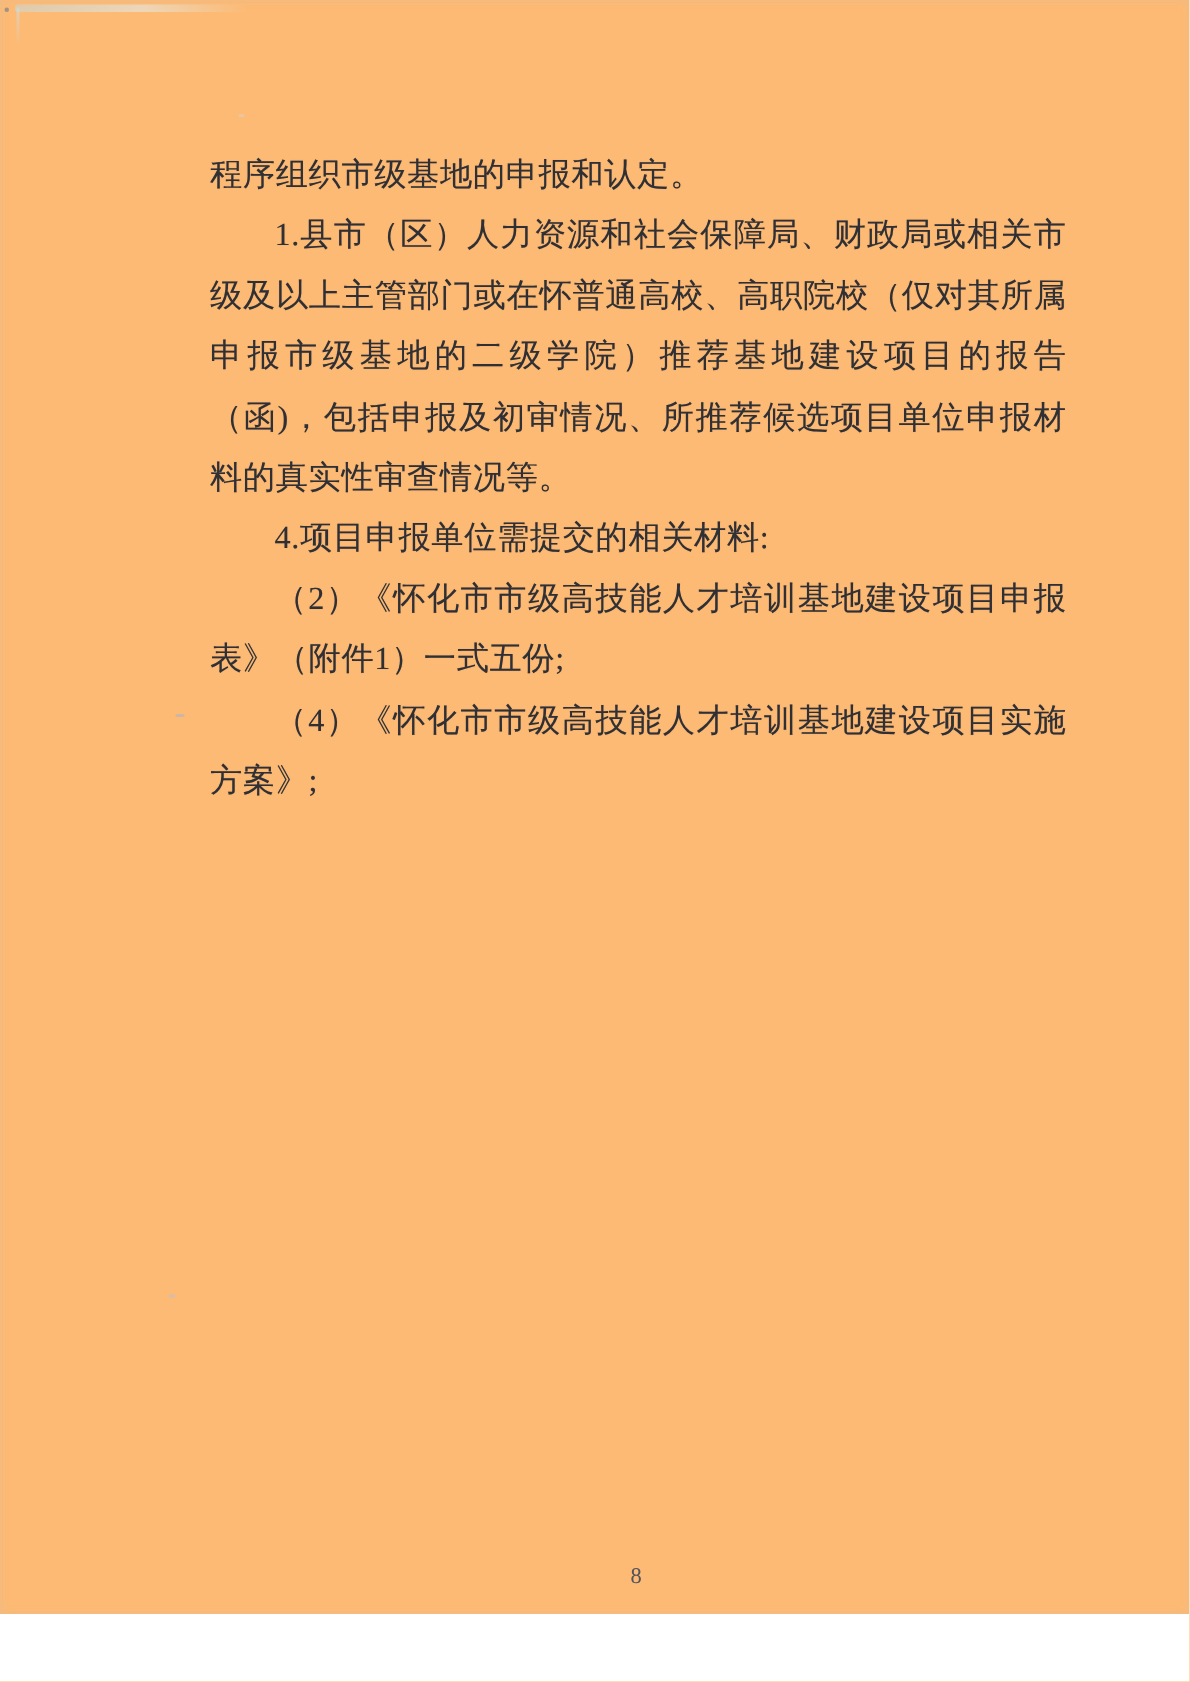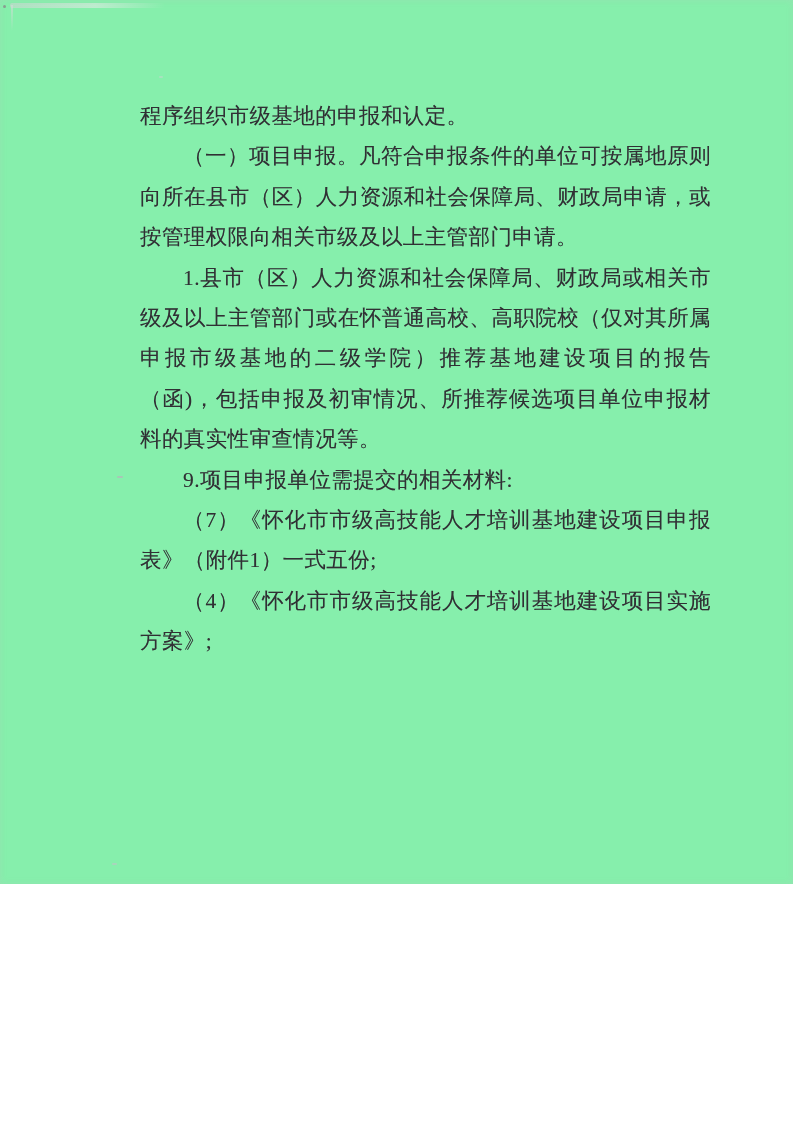--- a/index.html
+++ b/index.html
@@ -3,22 +3,22 @@
 <meta charset="utf-8">
 <style>
   html, body {
     margin: 0;
     padding: 0;
     background: #ffffff;
   }
   .page {
     position: relative;
     width: 793px;
-    height: 884px;
-    background: #86efac;
+    height: 1076px;
+    background: #fdba74;
     overflow: hidden;
     font-family: "Liberation Serif", "DejaVu Serif", serif;
   }
   
   .page::after {
     content: "";
     position: absolute;
     inset: 0;
     pointer-events: none;
     box-shadow: inset 0 0 6px rgba(190,190,190,0.25);
@@ -77,22 +77,21 @@
   <div class="artifact streak-top"></div>
   <div class="artifact vline-topleft"></div>
   <div class="artifact dot-corner"></div>
   <div class="artifact speck-1"></div>
   <div class="artifact speck-2"></div>
   <div class="artifact speck-3"></div>
   <div class="artifact speck-4"></div>
 
   <div class="doc-body">
     <p class="para">程序组织市级基地的申报和认定。</p>
-    <p class="para indent">（一）项目申报。凡符合申报条件的单位可按属地原则向所在县市（区）人力资源和社会保障局、财政局申请，或按管理权限向相关市级及以上主管部门申请。</p>
     <p class="para indent">1.县市（区）人力资源和社会保障局、财政局或相关市级及以上主管部门或在怀普通高校、高职院校（仅对其所属申报市级基地的二级学院）推荐基地建设项目的报告（函)，包括申报及初审情况、所推荐候选项目单位申报材料的真实性审查情况等。</p>
-    <p class="para indent">9.项目申报单位需提交的相关材料:</p>
-    <p class="para indent">（7）《怀化市市级高技能人才培训基地建设项目申报表》（附件1）一式五份;</p>
+    <p class="para indent">4.项目申报单位需提交的相关材料:</p>
+    <p class="para indent">（2）《怀化市市级高技能人才培训基地建设项目申报表》（附件1）一式五份;</p>
     <p class="para indent">（4）《怀化市市级高技能人才培训基地建设项目实施方案》;</p>
   </div>
 
   <div class="page-number">8</div>
 
 </div>
 
 </body></html>

